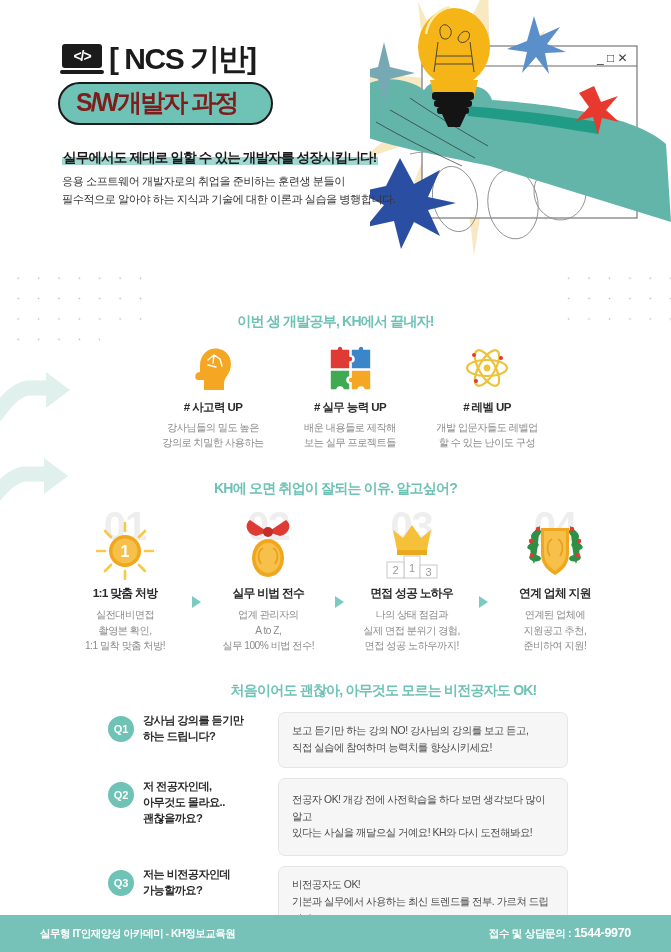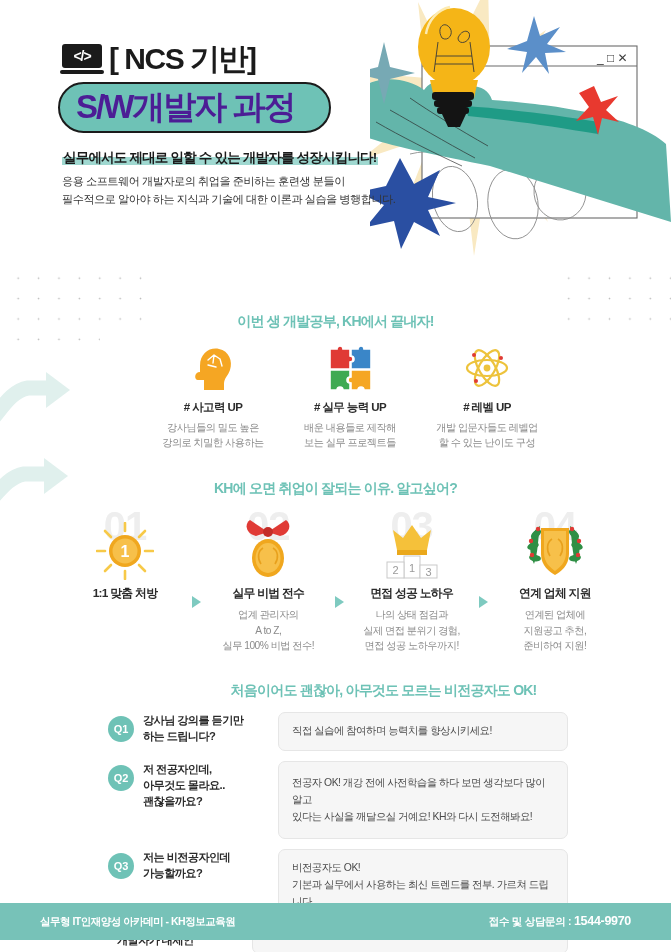--- a/index.html
+++ b/index.html
@@ -57,21 +57,21 @@
   }
   .hdr-pill {
     position: absolute; left: 58px; top: 82px;
     background: #6ec2b6;
     border: 2.5px solid #1b1b1b;
     border-radius: 28px;
     padding: 6px 34px 8px 16px;
     white-space: nowrap;
   }
   .hdr-pill span {
-    font-size: 33px; font-weight: bold; color: #4c1d95;
+    font-size: 25px; font-weight: bold; color: #7f1d1d;
     letter-spacing: -2px; line-height: 1;
   }
   .hdr-tag {
     position: absolute; left: 62px; top: 149px;
     font-size: 13.5px; font-weight: bold; color: #1b1b1b;
     letter-spacing: -0.8px; white-space: nowrap;
   }
   .hdr-tag em {
     font-style: normal;
     background: linear-gradient(transparent 45%, #9fd8d0 45%);
@@ -206,21 +206,21 @@
     border: 1px solid #e6e6e6;
     border-radius: 7px;
     padding: 10px 13px;
     font-size: 10.4px; color: #4a4a4a;
     line-height: 1.62; letter-spacing: -0.5px;
   }
   .faq-row.tall .a-box { padding: 13px 13px; }
 
   
   #footer {
-    position: absolute; left: 0; bottom: 12px;
+    position: absolute; left: 0; bottom: 0;
     width: 671px; height: 37px;
     background: #77c2b8;
     display: flex; align-items: center; justify-content: space-between;
     padding: 0 40px;
   }
   #footer .fl {
     font-size: 10.5px; color: #ffffff; font-weight: bold;
     letter-spacing: -0.5px;
   }
   #footer .fr {
@@ -405,20 +405,25 @@
               <line x1="43" y1="43" x2="49" y2="49"></line>
             <line x1="49" y1="9" x2="43" y2="15"></line>
               <line x1="15" y1="43" x2="9" y2="49"></line>
           </g>
           <circle cx="29" cy="29" r="16" fill="#f0a71e"></circle>
           <circle cx="29" cy="29" r="12.5" fill="#f7c04a"></circle>
           <text x="29" y="35" text-anchor="middle" font-family="'Liberation Sans',sans-serif" font-size="16" font-weight="bold" fill="#ffffff">1</text>
         </svg>
       </div>
       <div class="sname">1:1 맞춤 처방</div>
+      <div class="sdesc">
+        <div>실전대비면접</div>
+        <div>촬영본 확인,</div>
+        <div>1:1 밀착 맞춤 처방!</div>
+      </div>
     </div>
 
     <div class="step-arrow">
         <i></i>
       </div>
 
     <div class="step">
       <div class="ghostnum">02</div>
       <div class="sicon">
         <svg width="52" height="62" viewBox="0 0 52 62" xmlns="http://www.w3.org/2000/svg">
@@ -514,20 +519,21 @@
 
   <div id="faq">
 
     <div class="faq-row">
       <div class="q-badge">Q1</div>
       <div class="q-text">
         <div>강사님 강의를 듣기만</div>
         <div>하는 드립니다?</div>
       </div>
       <div class="a-box">
+        <div>보고 듣기만 하는 강의 NO! 강사님의 강의를 보고 듣고,</div>
         <div>직접 실습에 참여하며 능력치를 향상시키세요!</div>
       </div>
     </div>
 
     <div class="faq-row tall">
       <div class="q-badge">Q2</div>
       <div class="q-text">
         <div>저 전공자인데,</div>
         <div>아무것도 몰라요..</div>
         <div>괜찮을까요?</div>

